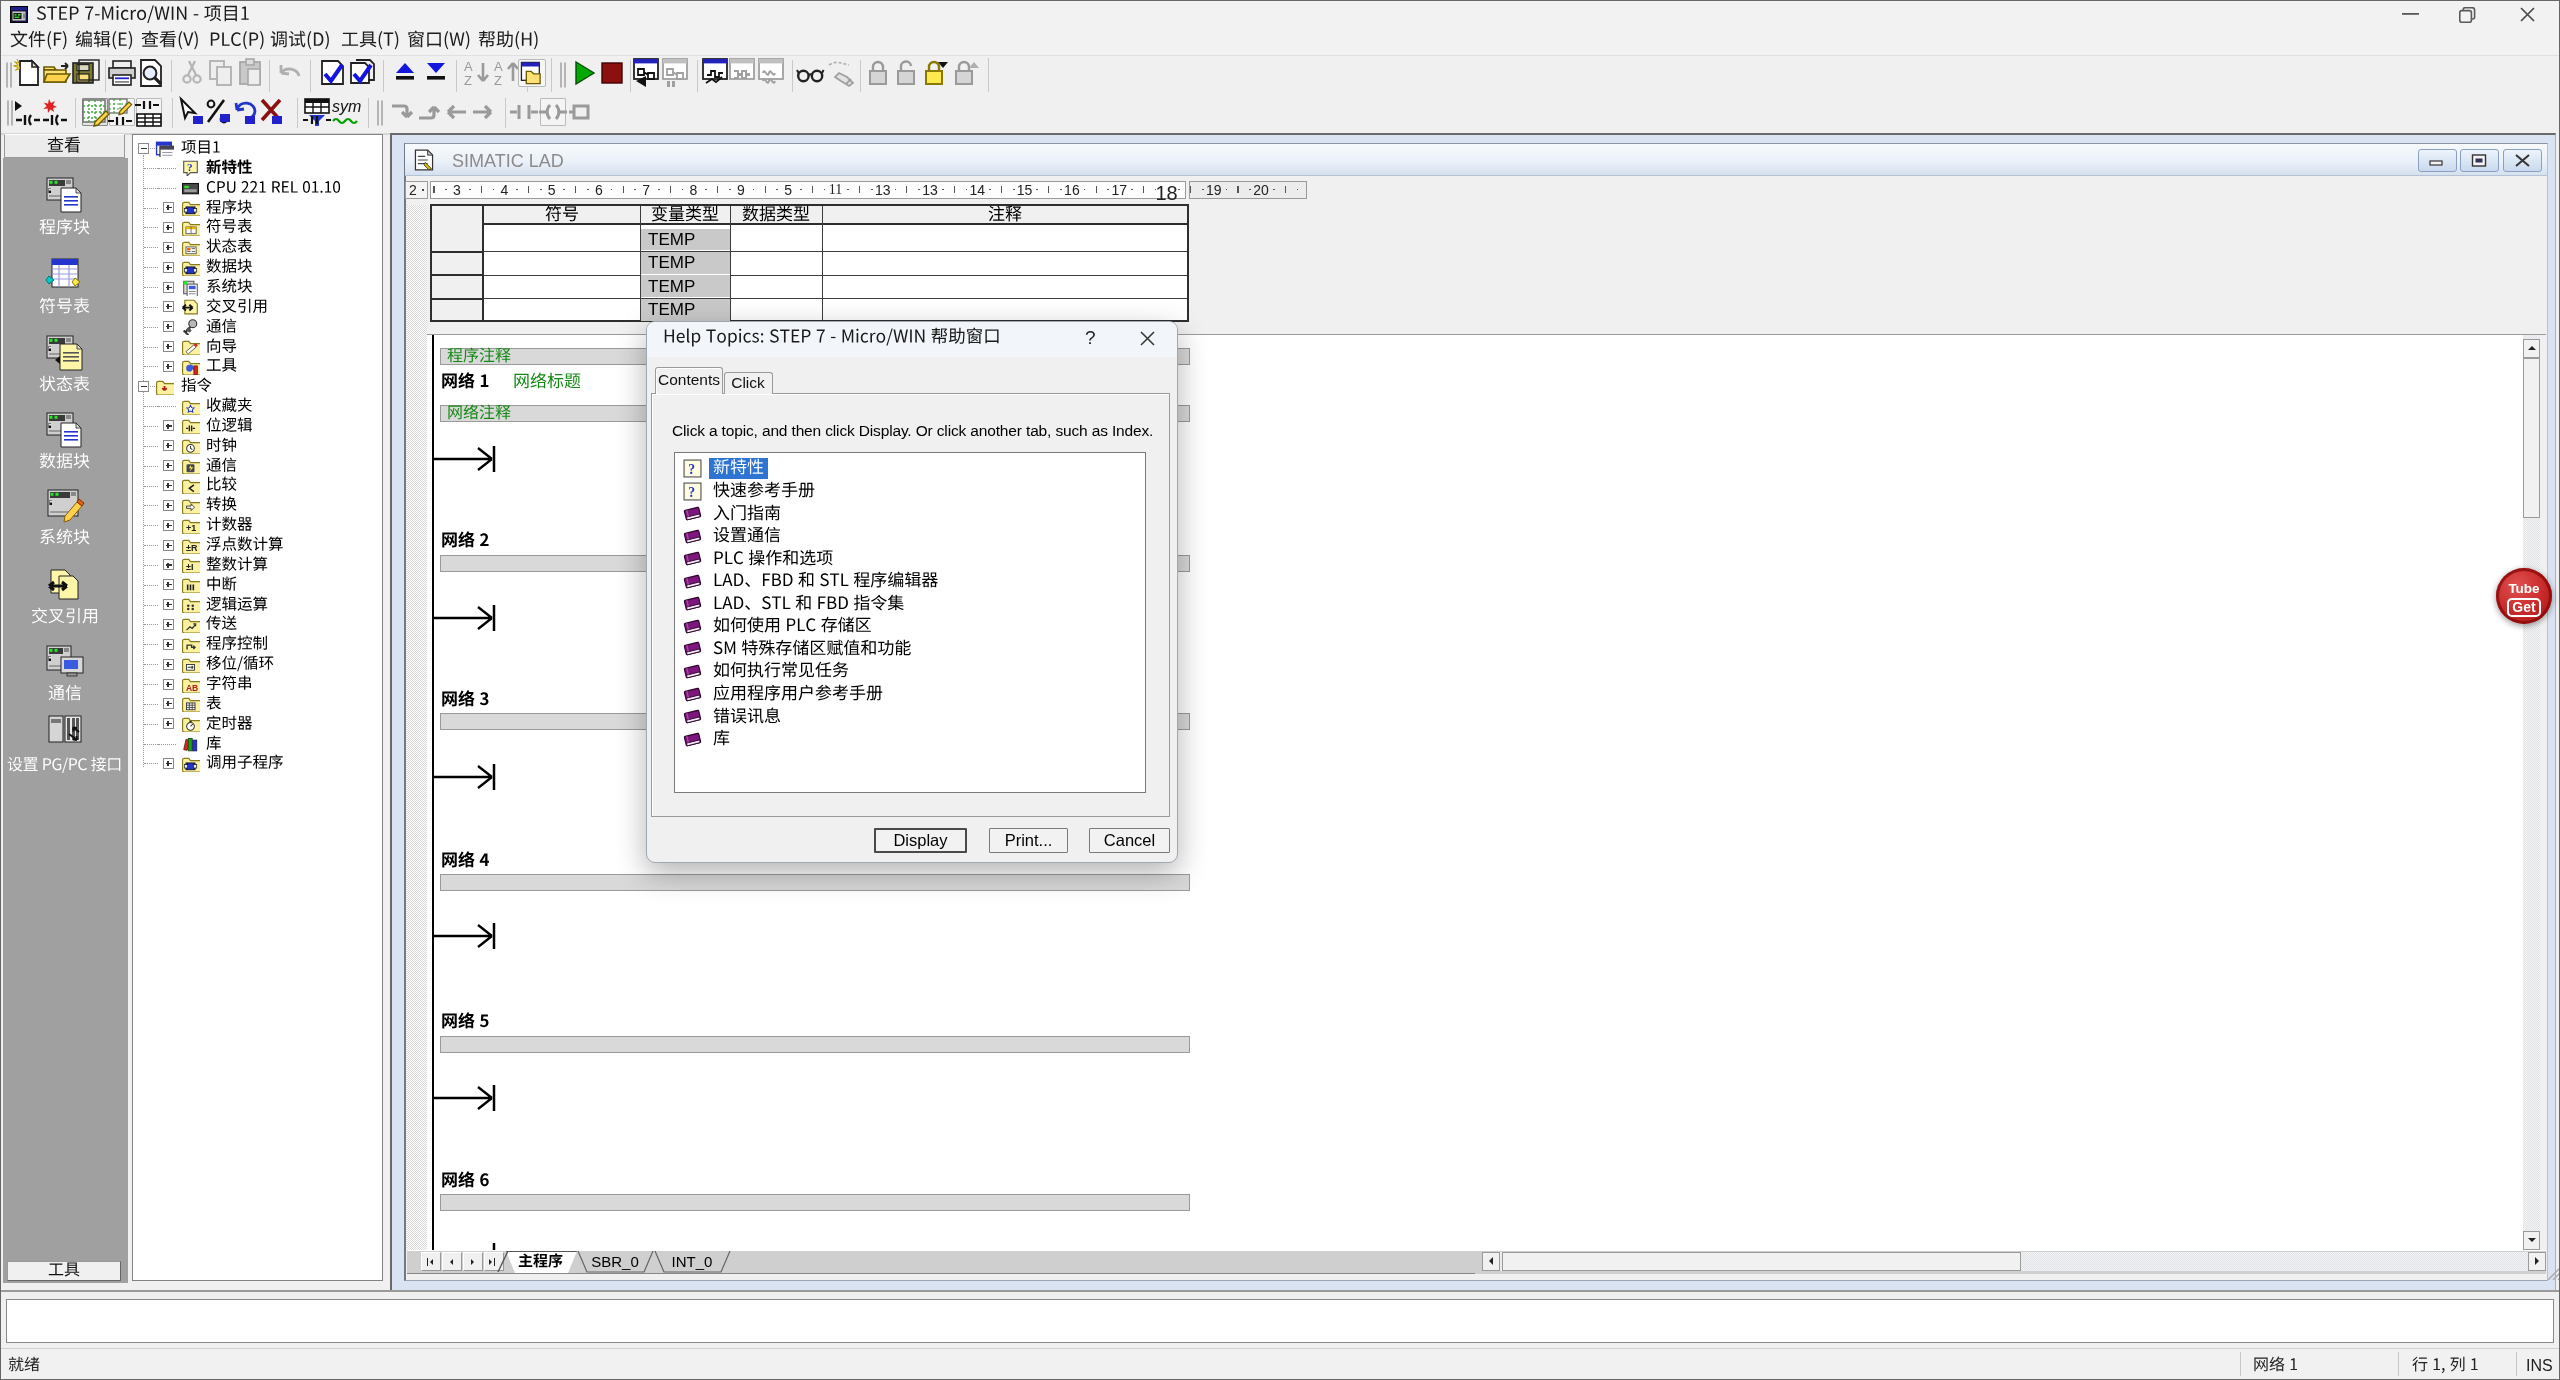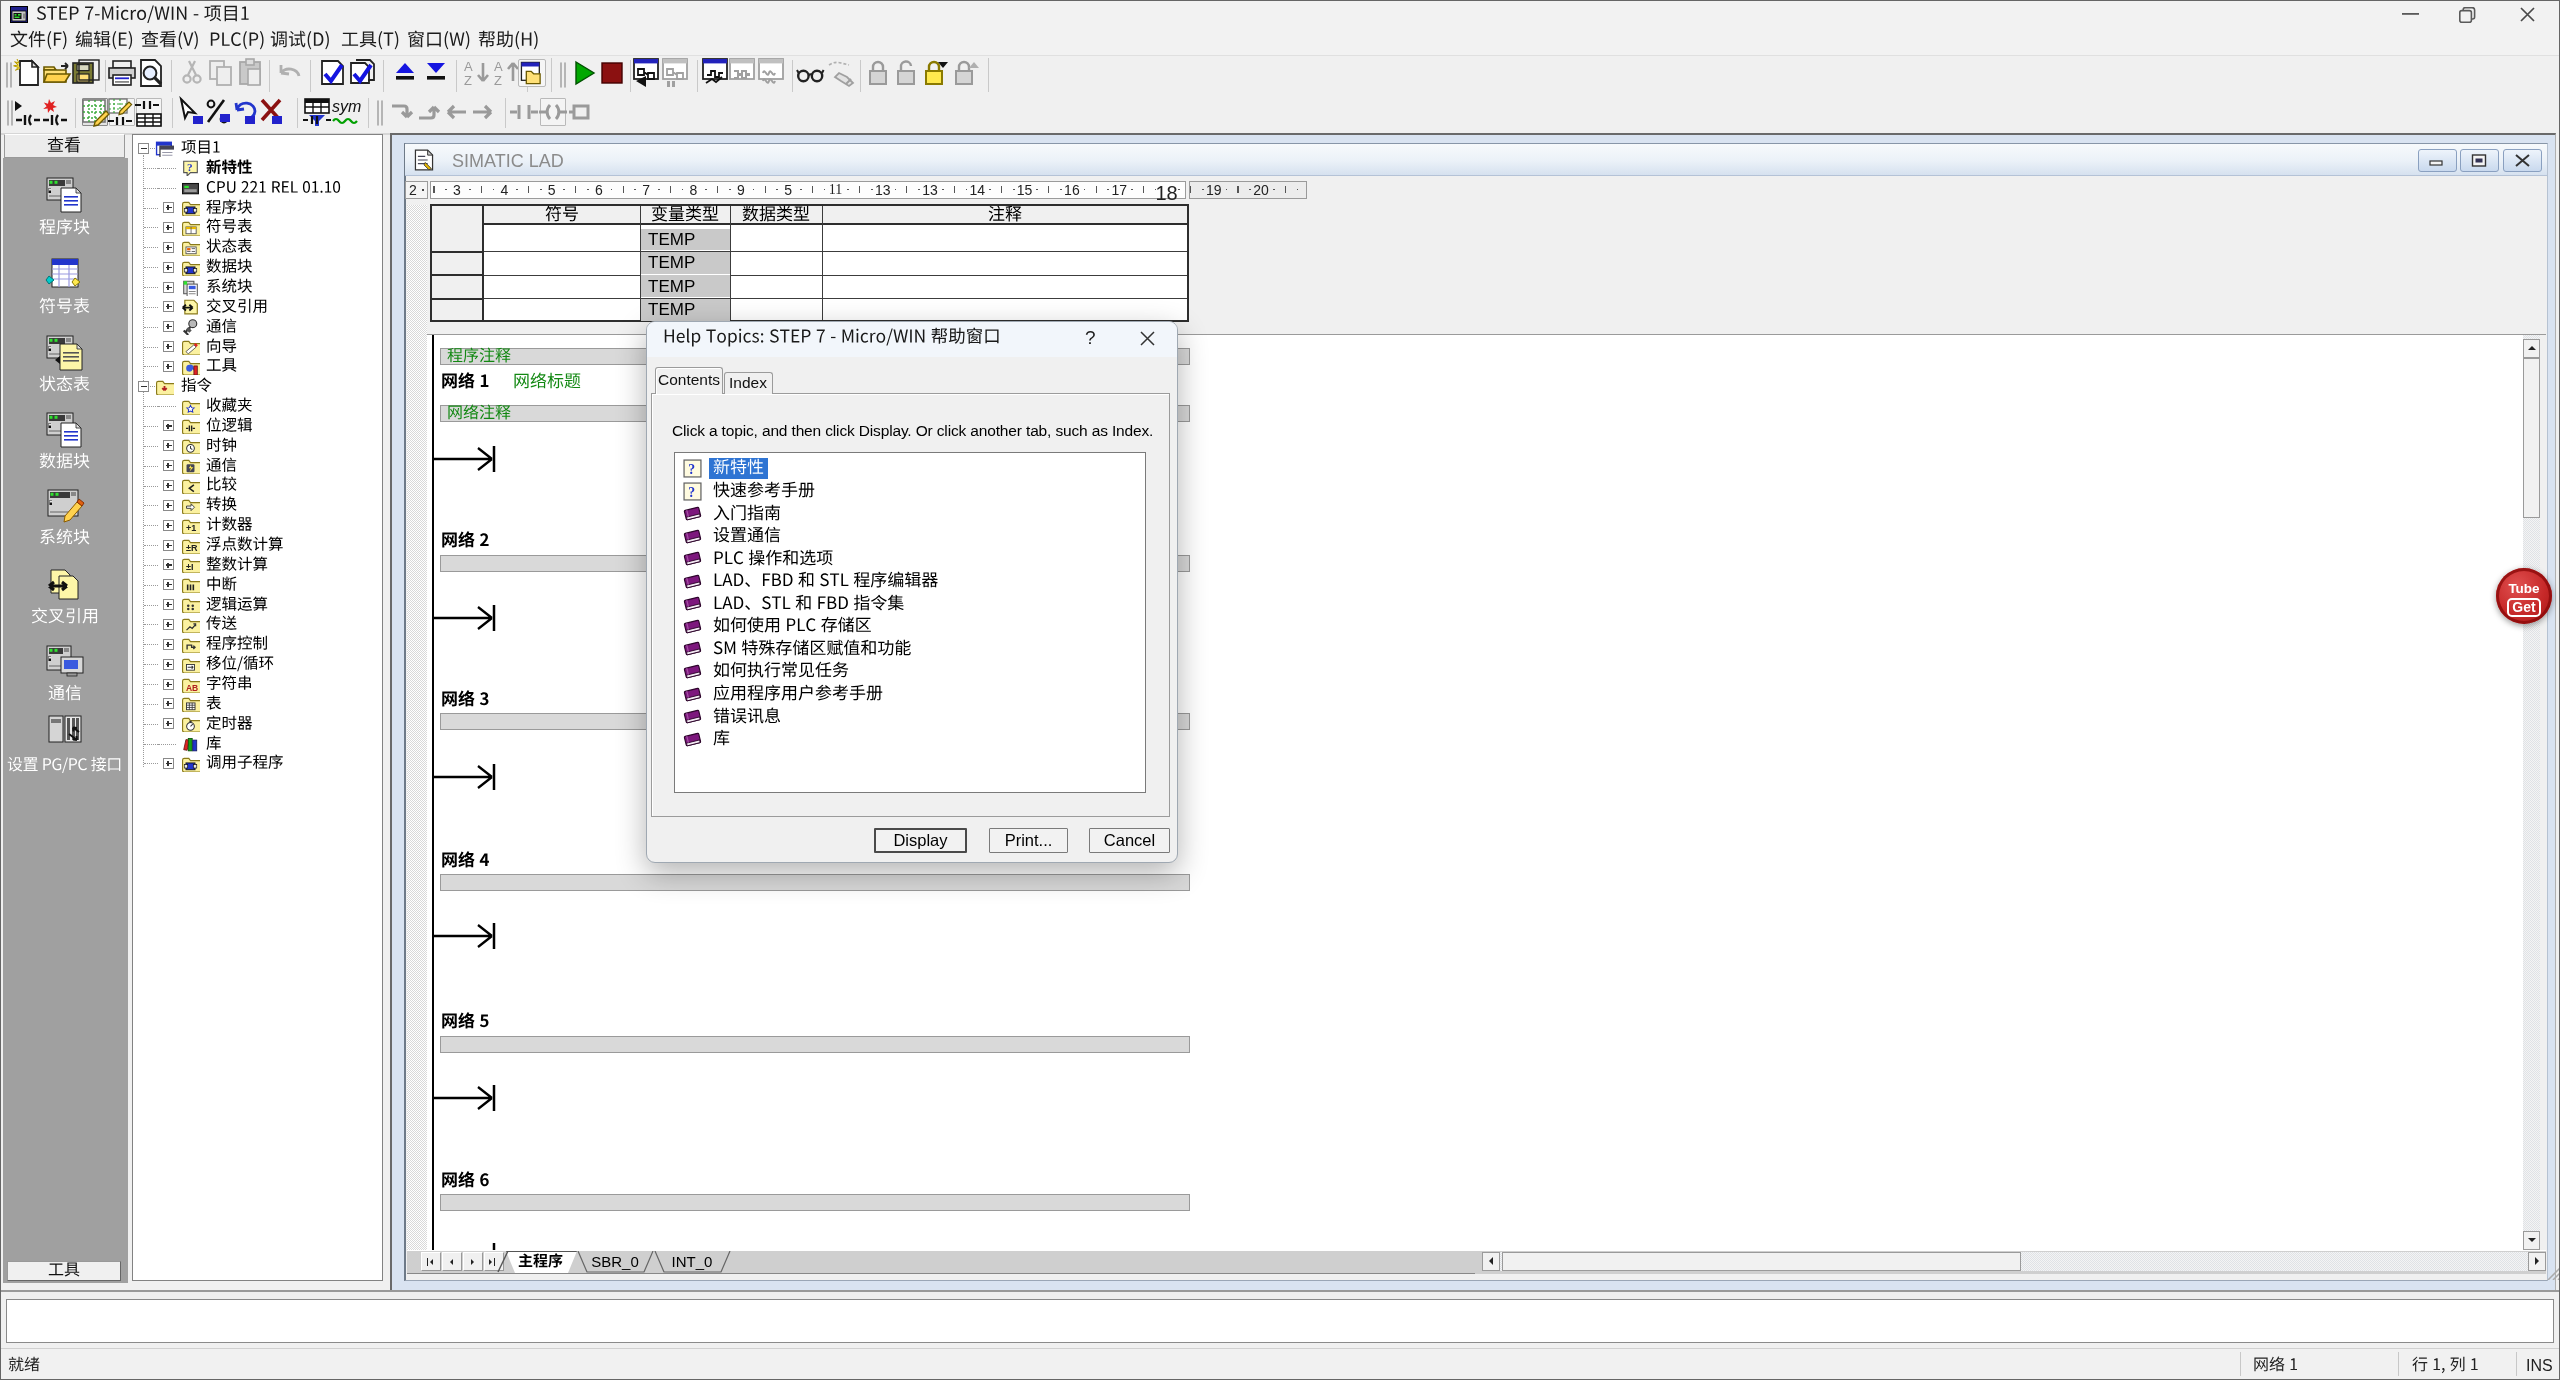--- a/index.html
+++ b/index.html
@@ -1578,21 +1578,21 @@
       </g>
     </svg></div>
 <div style="position:absolute;left:1085.0px;top:328.1px;font-family:'Liberation Sans',sans-serif;font-size:19.0px;font-weight:normal;color:#222;white-space:pre;line-height:1;letter-spacing:0">?</div>
 <svg style="position:absolute;left:1140.0px;top:331.0px" width="15" height="15" viewBox="0 0 15 15">
     <path d="M1 1 L14 14 M14 1 L1 14" stroke="#333" stroke-width="1.5"></path>
   </svg>
 <div style="position:absolute;left:651.0px;top:393.0px;width:519.0px;height:424.0px;background:#f0f0f0;border:1px solid #9b9b9b;box-shadow:inset 1px 1px 0 #fff"></div>
 <div style="position:absolute;left:655.0px;top:367.0px;width:68.0px;height:27.0px;background:#f0f0f0;border:1px solid #9b9b9b;border-bottom:none;border-top-left-radius:3px;border-top-right-radius:3px;box-shadow:inset 1px 1px 0 #fff"></div>
 <div style="position:absolute;left:724.0px;top:372.0px;width:49.0px;height:22.0px;background:#f0f0f0;border:1px solid #9b9b9b;border-bottom:none;border-top-left-radius:3px;border-top-right-radius:3px"></div>
 <div style="position:absolute;left:689.0px;transform:translateX(-50%);top:371.9px;font-family:'Liberation Sans',sans-serif;font-size:15.5px;font-weight:normal;color:#111;white-space:pre;line-height:1;letter-spacing:0">Contents</div>
-<div style="position:absolute;left:748.0px;transform:translateX(-50%);top:374.9px;font-family:'Liberation Sans',sans-serif;font-size:15.5px;font-weight:normal;color:#111;white-space:pre;line-height:1;letter-spacing:0">Index</div>
+<div style="position:absolute;left:748.0px;transform:translateX(-50%);top:374.9px;font-family:'Liberation Sans',sans-serif;font-size:15.5px;font-weight:normal;color:#111;white-space:pre;line-height:1;letter-spacing:0">Click</div>
 <div style="position:absolute;left:672.0px;top:422.9px;font-family:'Liberation Sans',sans-serif;font-size:15.5px;font-weight:normal;color:#000;white-space:pre;line-height:1;letter-spacing:-0.15px">Click a topic, and then click Display. Or click another tab, such as Index.</div>
 <div style="position:absolute;left:674.0px;top:452.0px;width:472.0px;height:341.0px;background:#fff;border:1px solid #7a7a7a"></div>
 <svg style="position:absolute;left:683.0px;top:459.0px" width="19" height="19" viewBox="0 0 18 18">
     <rect x="1" y="1" width="16" height="16" fill="#fffbe0" stroke="#666" stroke-width="1.2"></rect>
     <text x="5" y="14" font-size="13" font-weight="bold" fill="#2235cc" font-family="Liberation Serif">?</text>
   </svg>
 <div style="position:absolute;left:709.0px;top:458.0px;width:59.0px;height:21.0px;background:#2e74d3"></div>
 <div style="position:absolute;left:713.0px;top:458.4px;width:52px;height:19px;"><svg class="" width="52" height="19" viewBox="0 0 52 19">
       <g fill="#fff" transform="translate(0,15.0) scale(0.01700)">
         <use href="#r65b0" x="0"></use>

